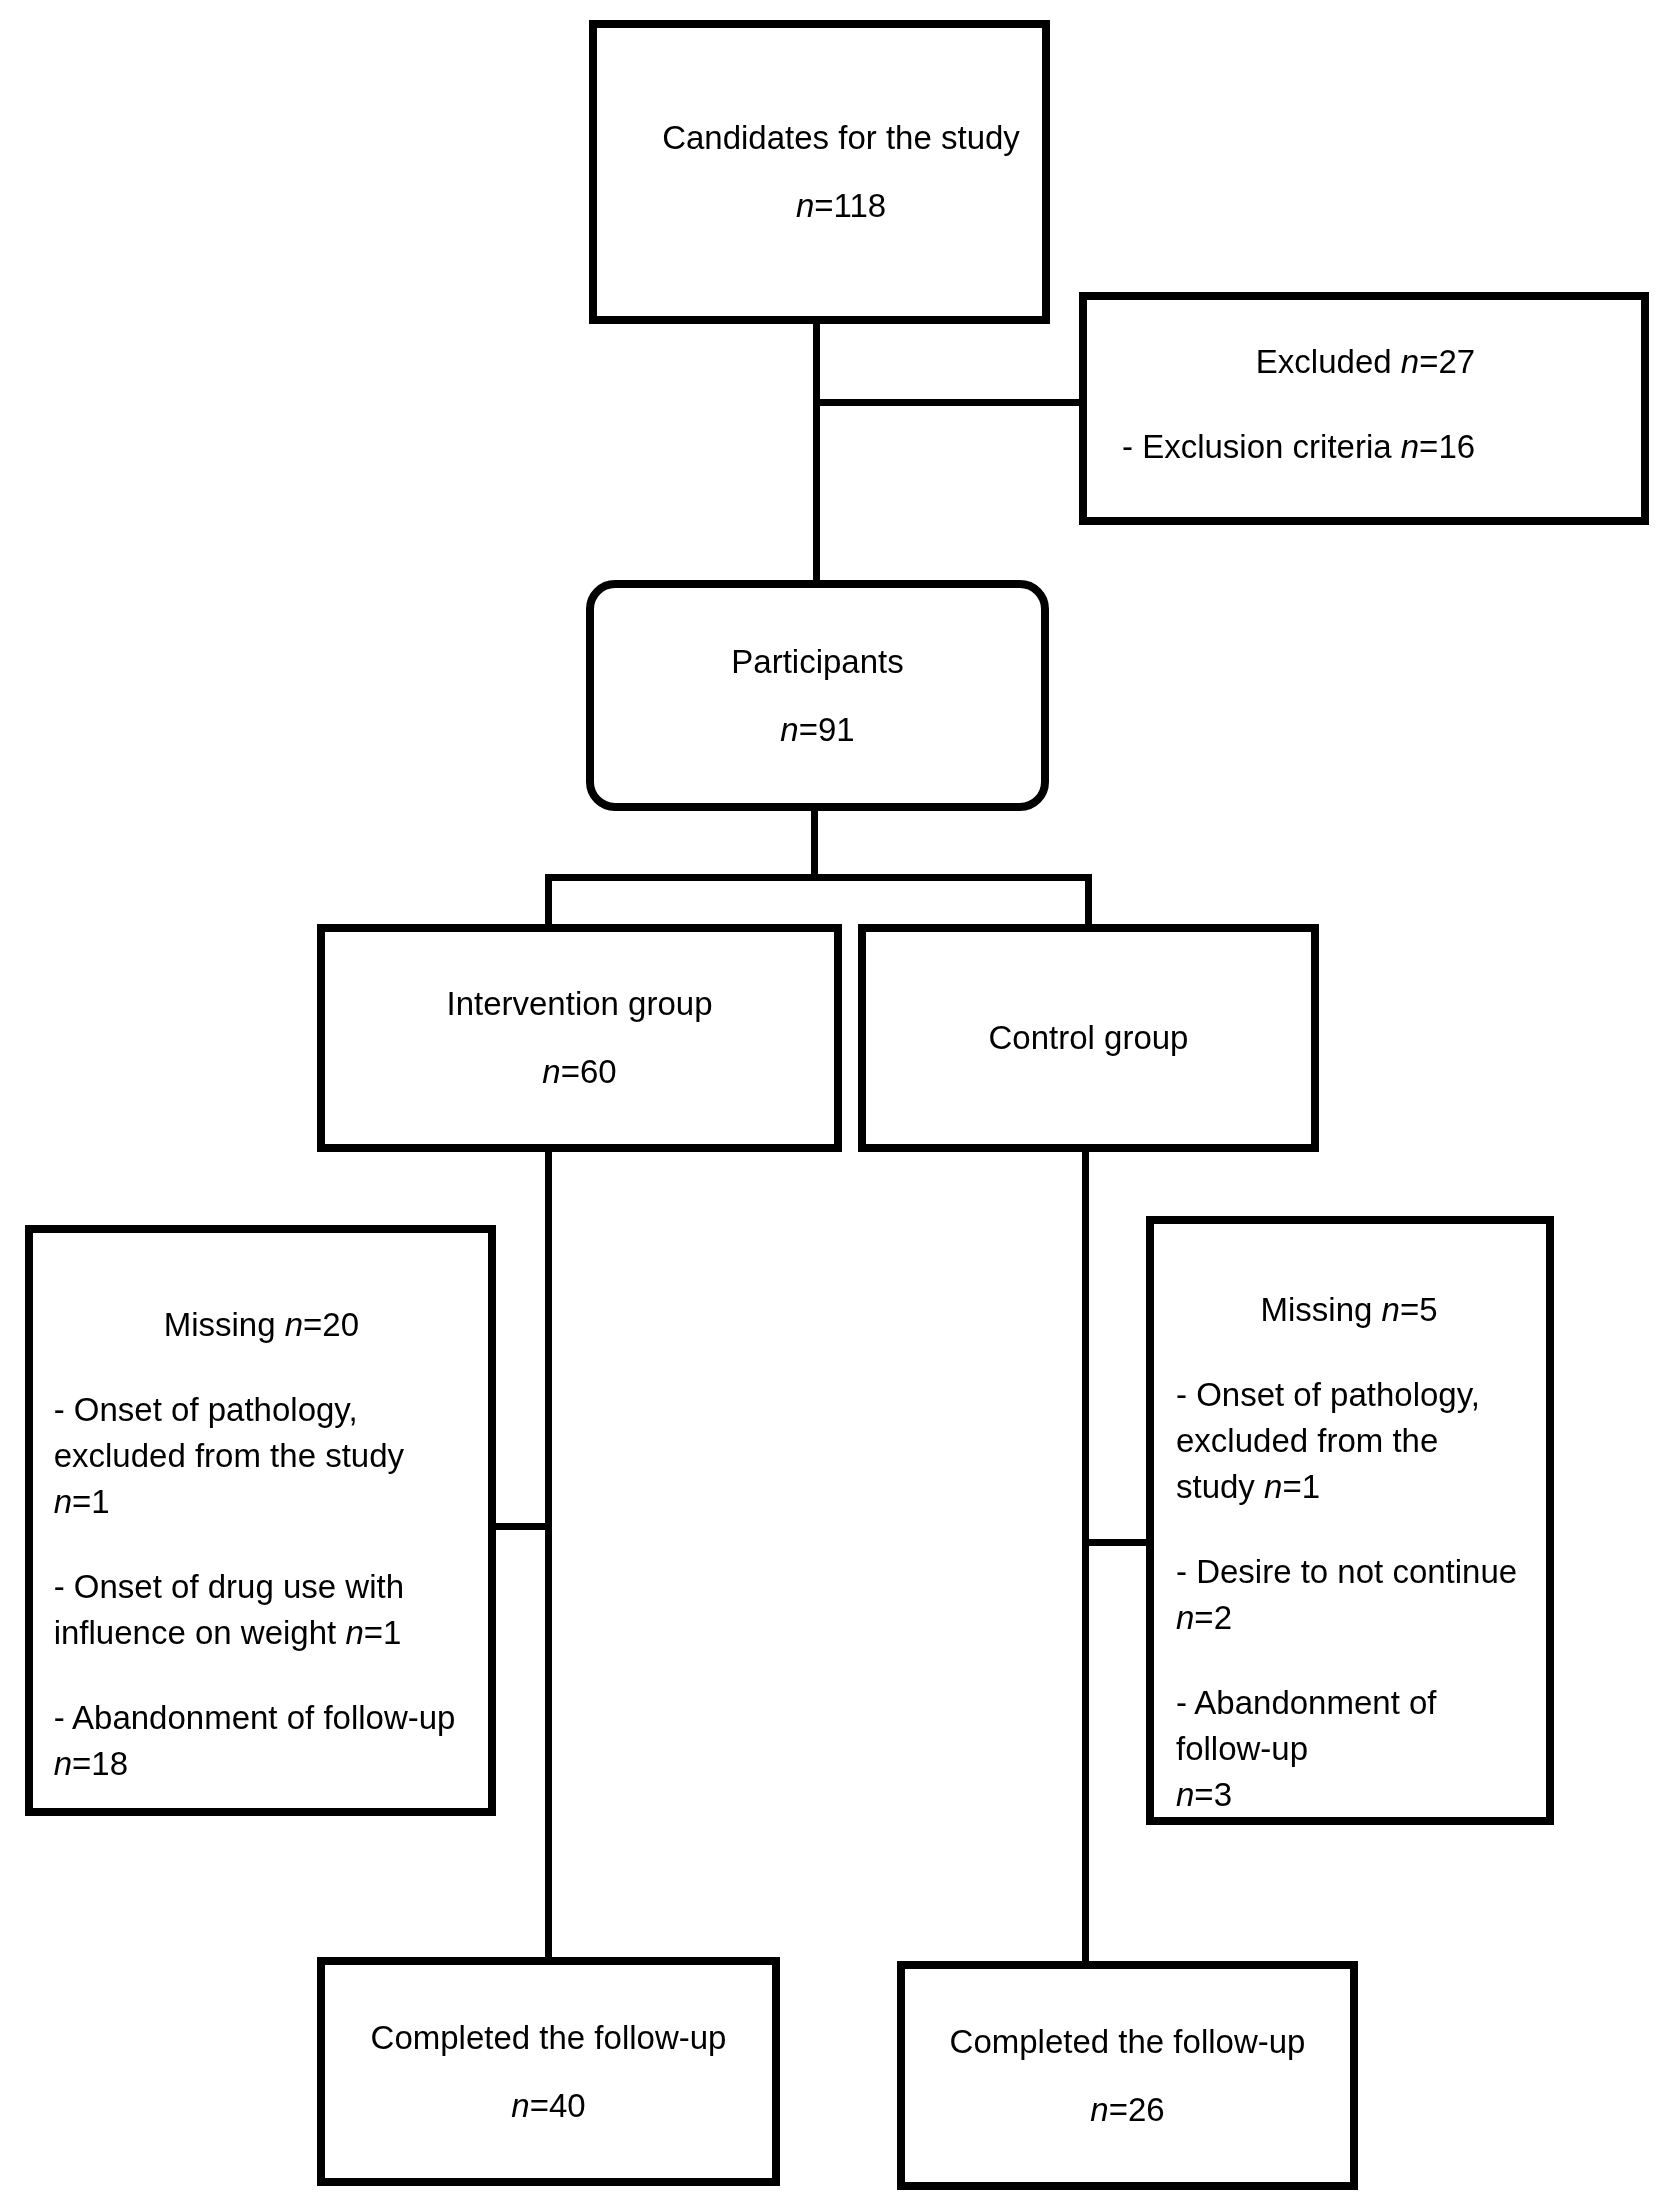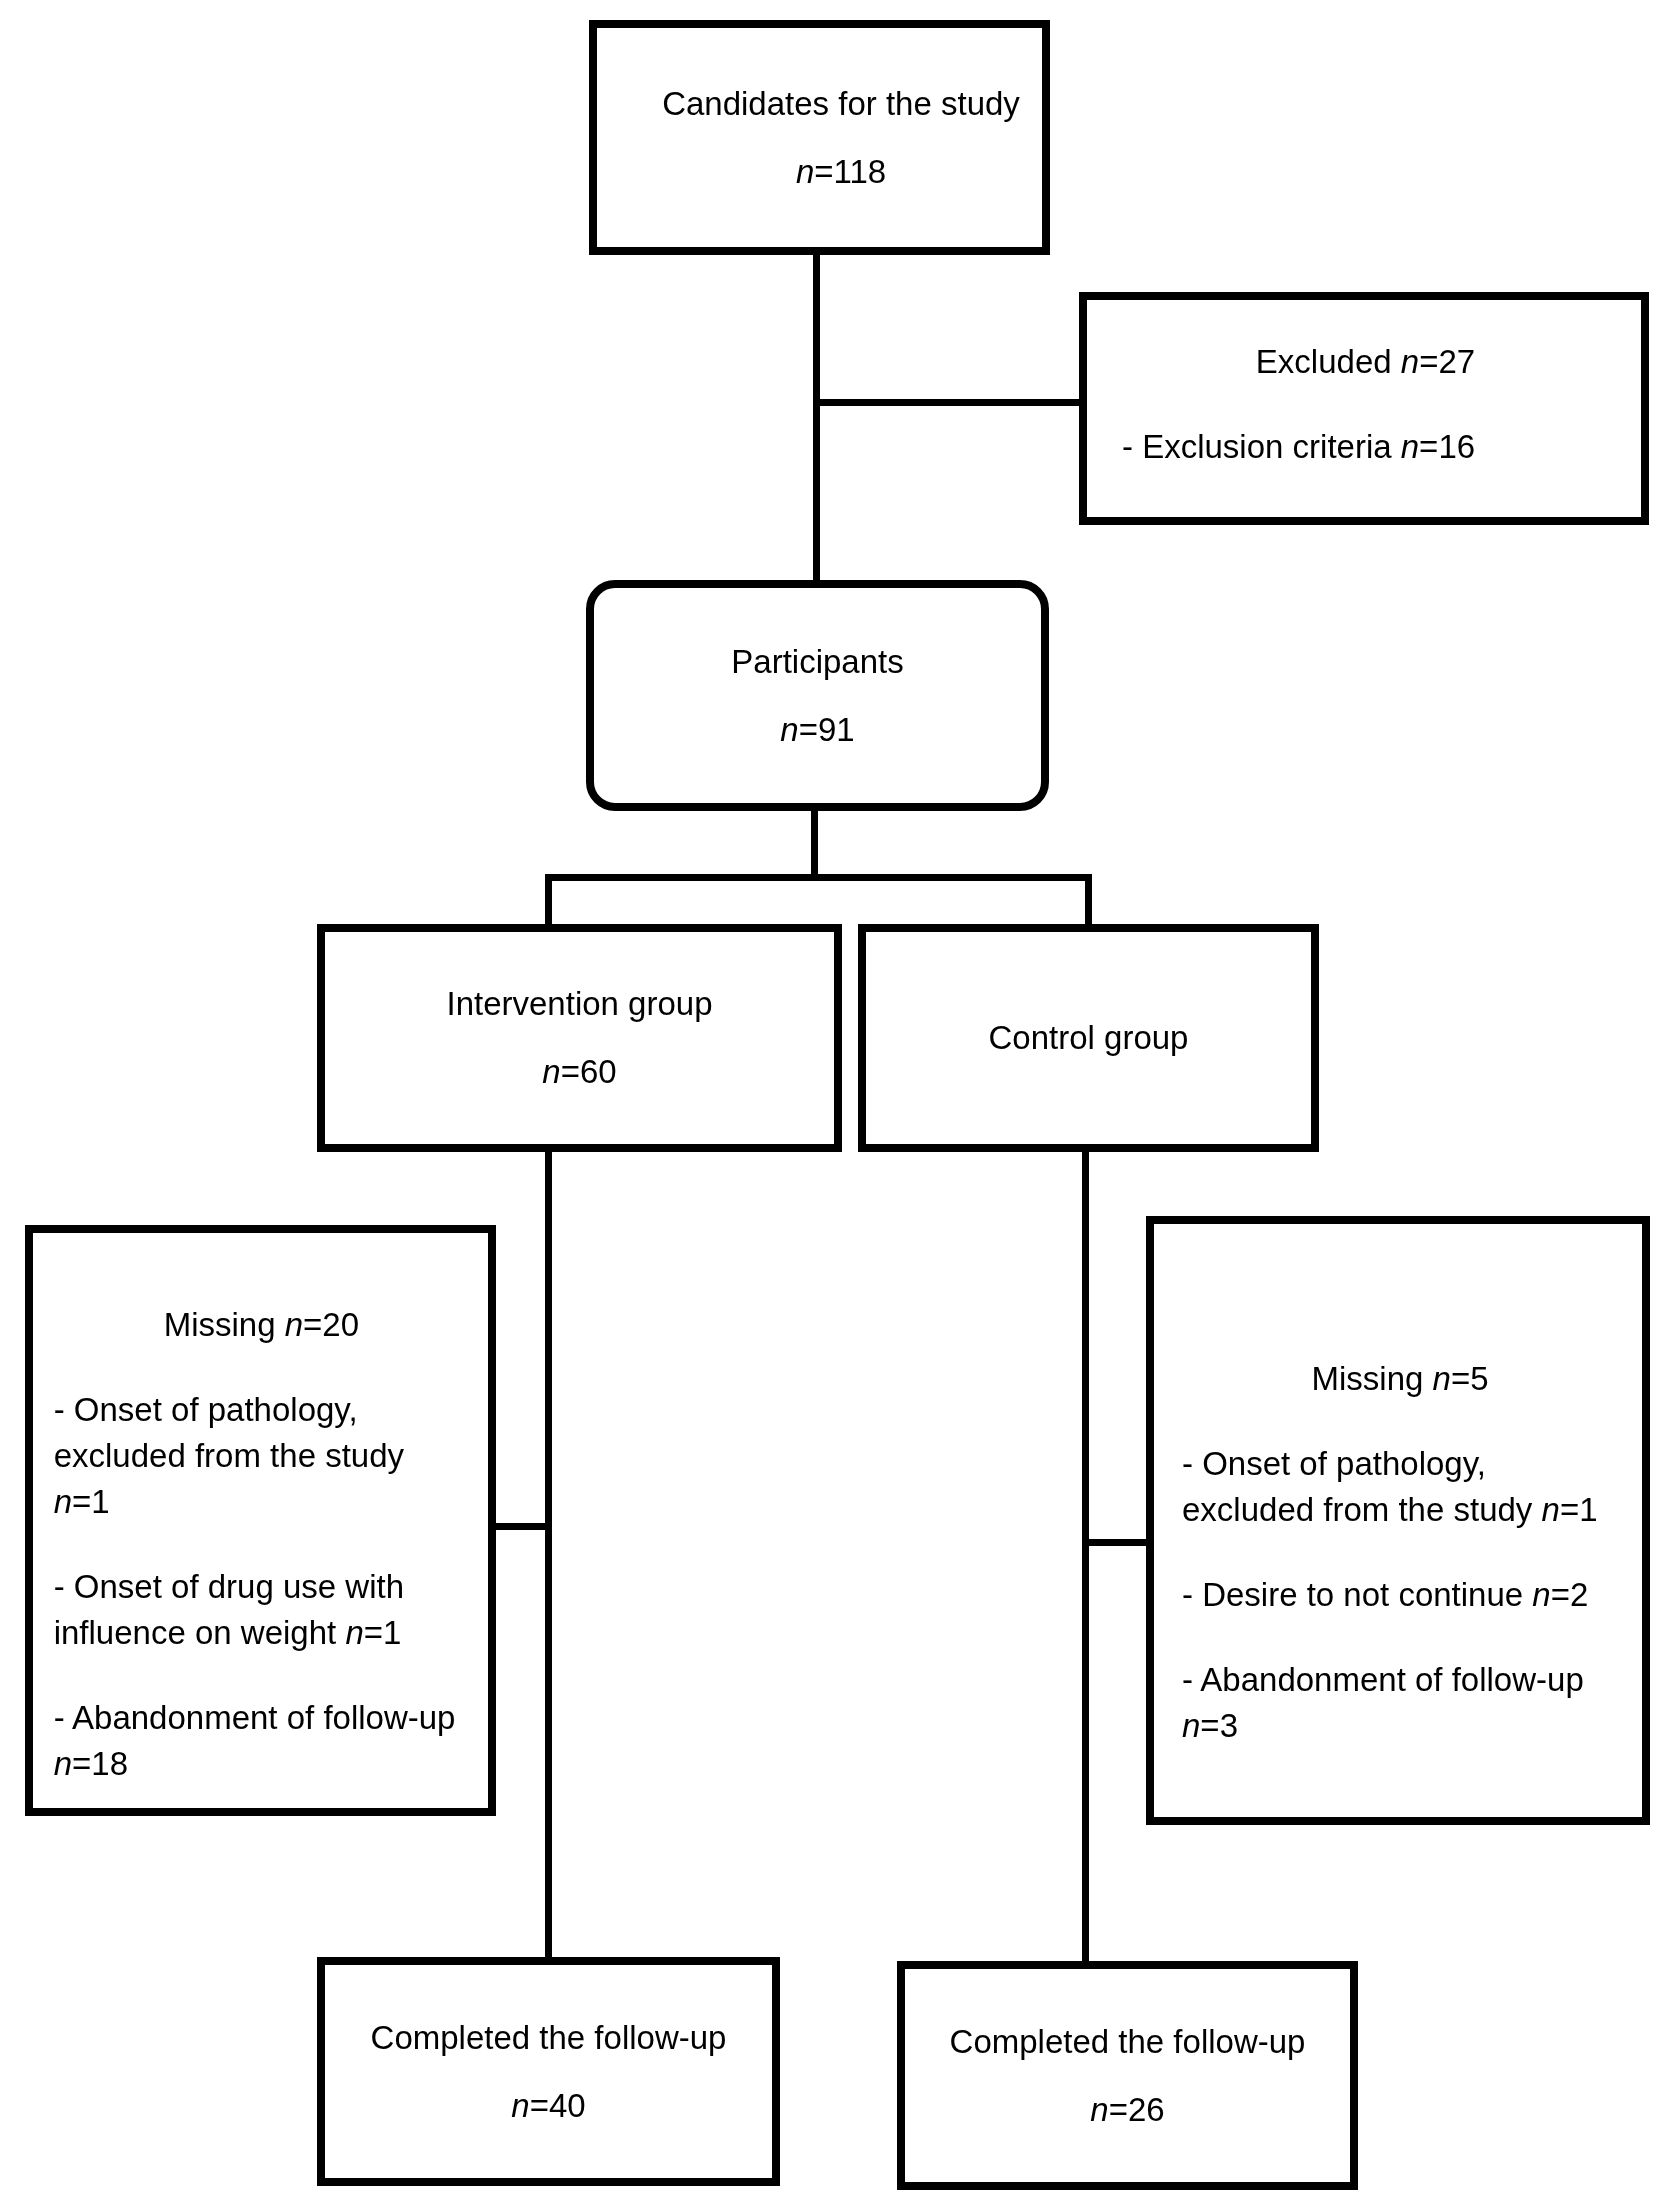--- a/index.html
+++ b/index.html
@@ -51,27 +51,27 @@
     margin-top: 39px;
   }
   .line {
     position: absolute;
     background: var(--line);
     z-index: 1;
   }
   i { font-style: italic; }
 
   
-  #box-candidates            { left: 589px;  top: 20px;   width: 461px; height: 235px; padding-left: 43px; }
+  #box-candidates            { left: 589px;  top: 20px;   width: 461px; height: 304px; padding-left: 43px; }
   #box-excluded              { left: 1079px; top: 292px;  width: 570px; height: 233px; padding: 8px 32px 16px 35px; }
   #box-participants          { left: 586px;  top: 580px;  width: 463px; height: 231px; border-radius: 29px; }
   #box-intervention          { left: 317px;  top: 924px; width: 525px; height: 228px; }
   #box-control               { left: 858px; top: 924px; width: 461px; height: 228px; }
   #box-missing-intervention  { left: 25px;   top: 1225px; width: 471px; height: 591px; padding: 56px 19px 8px 20.7px; }
-  #box-missing-control       { left: 1146px; top: 1216px; width: 504px; height: 609px; padding: 72px 24px 8px 28px; align-items: center; }
+  #box-missing-control       { left: 1146px; top: 1216px; width: 408px; height: 609px; padding: 72px 24px 8px 22px; align-items: center; }
   #box-completed-intervention{ left: 317px;  top: 1957px; width: 463px; height: 229px; }
   #box-completed-control     { left: 897px; top: 1961px; width: 461px; height: 229px; }
 
   
   #conn-candidates-participants { left: 813px; top: 253px;  width: 7.2px;   height: 329px; }
   #conn-excluded                { left: 816px; top: 399px;  width: 266px; height: 7.2px; }
   #conn-participants-branch     { left: 811px; top: 808px; width: 7.2px;   height: 72px; }
   #conn-branch-horizontal       { left: 545px;  top: 874px; width: 547px; height: 7.2px; }
   #conn-drop-intervention       { left: 545px;  top: 874px; width: 7.2px;   height: 53px; }
   #conn-drop-control            { left: 1085px; top: 874px; width: 7.2px;   height: 53px; }

